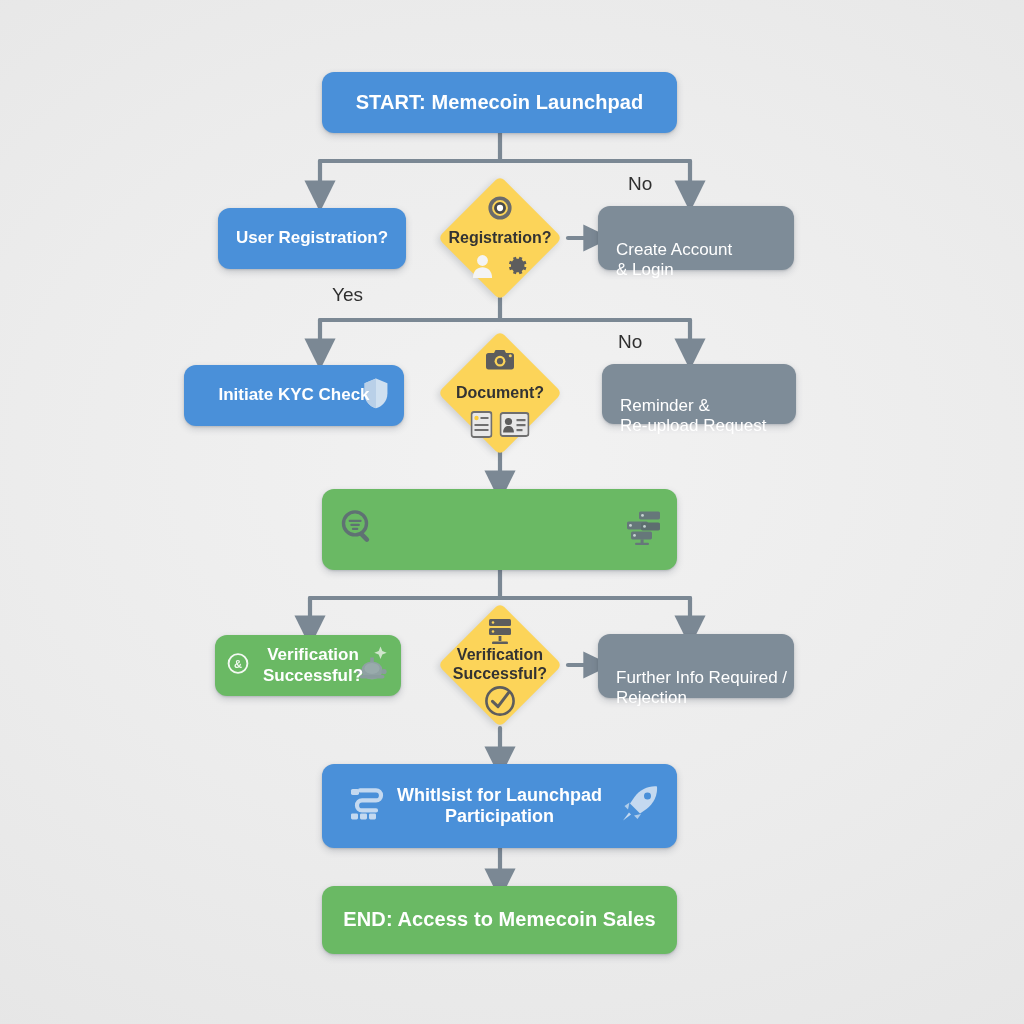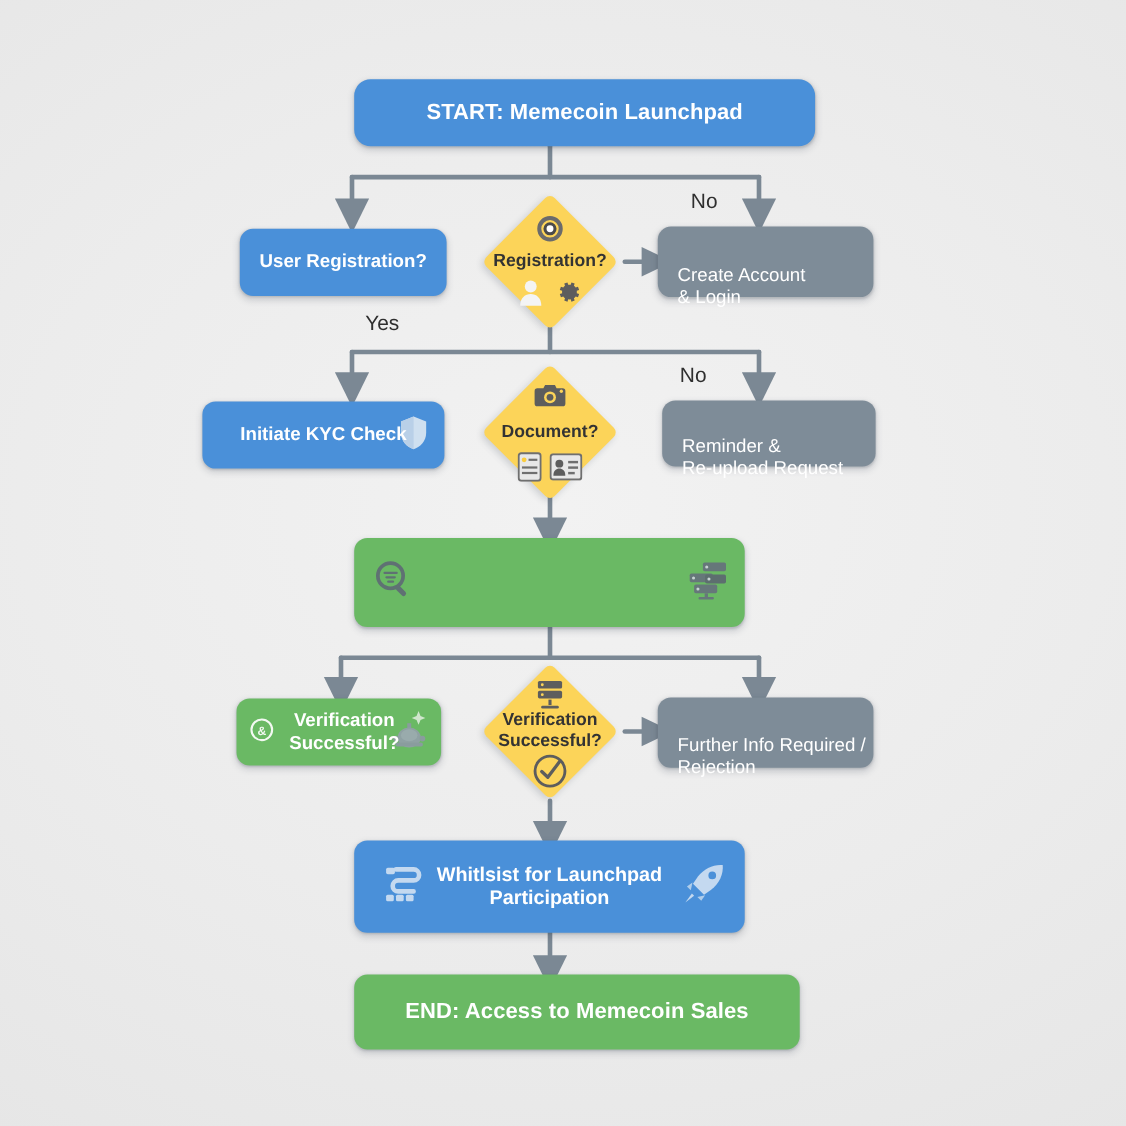--- a/index.html
+++ b/index.html
@@ -156,21 +156,21 @@
       <path d="M690,598 L690,631" marker-end="url(#arrowhead)"></path>
 
       <path d="M568,665 L598,665" marker-end="url(#arrowheadsm)"></path>
 
       <path d="M500,728 L500,762" marker-end="url(#arrowhead)"></path>
 
       <path d="M500,843 L500,884" marker-end="url(#arrowhead)"></path>
     </g>
   </svg>
 
-  <div class="node blue title-node" style="left:322px; top:72px; width:419px; height:61px;border-radius:15px;">
+  <div class="node blue title-node" style="left:322px; top:72px; width:355px; height:61px;">
     <span class="label">START: Memecoin Launchpad</span>
   </div>
 
   <div class="node blue side-node" style="left:218px; top:208px; width:188px; height:61px;">
     <span class="label">User Registration?</span>
   </div>
 
   <div class="diamond" style="left:437px; top:175px; width:126px; height:126px;">
     <div class="shape"></div>
     <span class="icon-top" style="top:20px;">
@@ -339,17 +339,17 @@
       <svg width="42" height="42" viewBox="0 0 42 42">
         <path d="M38 4 C30 3.2 21 7 15.5 14.5 L11 21 L21 31 L27.5 26.5 C35 21 38.8 12 38 4 Z" fill="#cfe0f2"></path>
         <circle cx="28.5" cy="13.5" r="4.6" fill="#4a90d9" stroke="#cfe0f2" stroke-width="2.2"></circle>
         <path d="M10.5 20 L5.5 23.5 L9 27 Z" fill="#b9d3ec"></path>
         <path d="M22 31.5 L18.5 36.5 L15 33 Z" fill="#b9d3ec"></path>
         <path d="M10 30 L4 38 L12 32 Z" fill="#cfe0f2"></path>
       </svg>
     </span>
   </div>
 
-  <div class="node green title-node" style="left:322px; top:886px; width:405px; height:68px;">
+  <div class="node green title-node" style="left:322px; top:886px; width:355px; height:68px;">
     <span class="label">END: Access to Memecoin Sales</span>
   </div>
 
 </div>
 
 </body></html>

